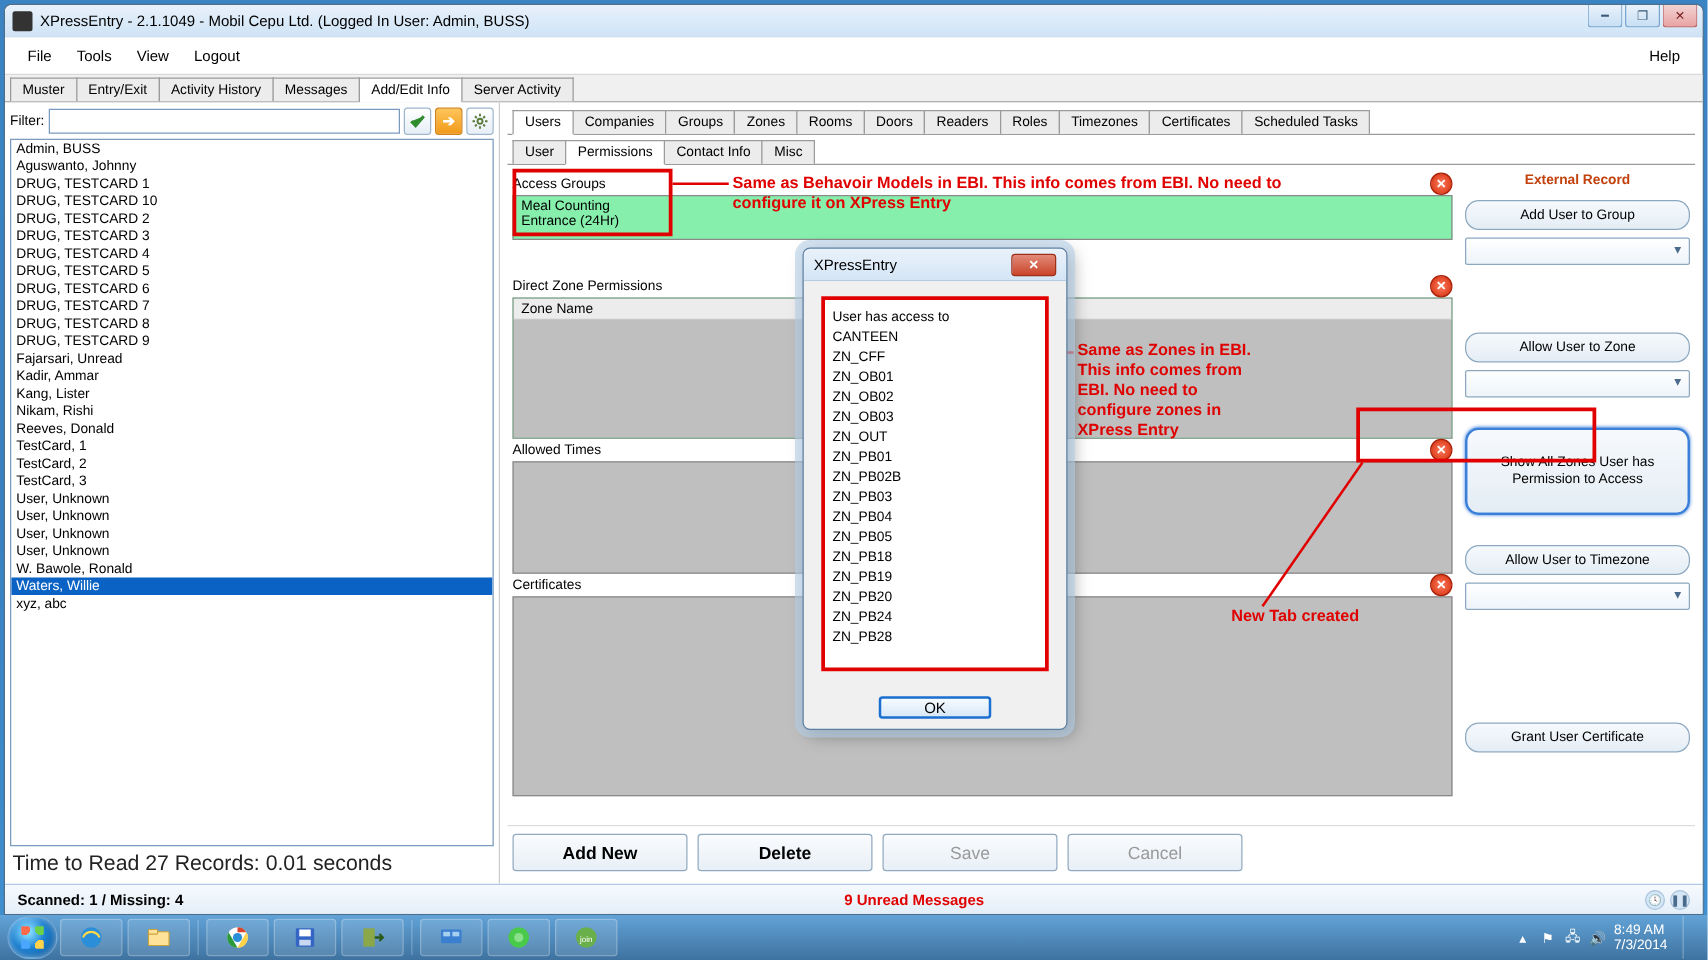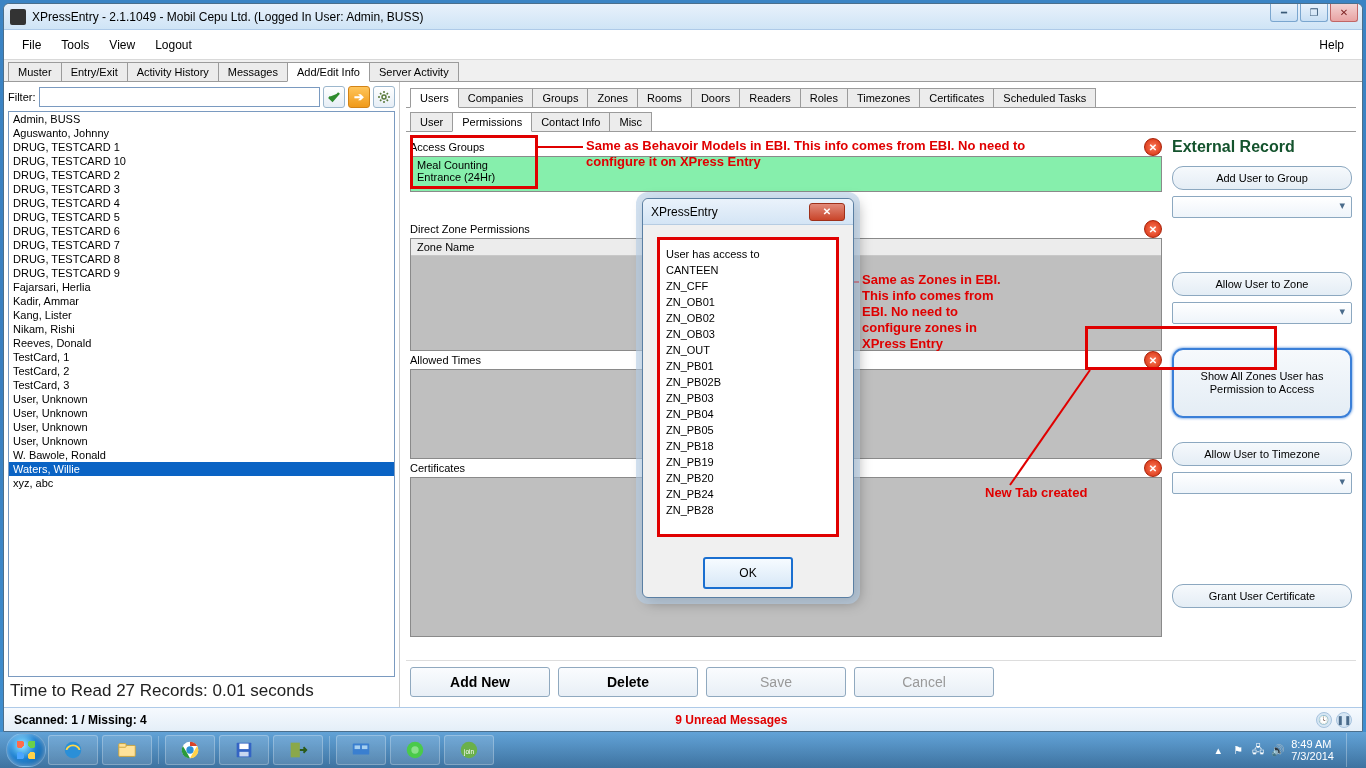--- a/index.html
+++ b/index.html
@@ -53,21 +53,21 @@
 .permissions-col { flex:1; display:flex; flex-direction:column; gap:0; padding:6px 4px 0 4px; }
 .section { }
 .section-header { display:flex; align-items:center; }
 .section-title { font-size:11px; padding:2px 0; }
 .section-close { margin-left:auto; width:18px; height:18px; border-radius:9px; background:radial-gradient(#ff7a5a,#d02b0a); border:1px solid #a82108; color:#fff; font-size:10px; display:flex; align-items:center; justify-content:center; cursor:pointer; font-weight:bold; }
 .section-box { border:1px solid #8a8a8a; background:#86efac; min-height:36px; font-size:11px; }
 .section-box .tbl-hdr { background:#ececec; border-bottom:1px solid #c8c8c8; padding:2px 6px; font-size:11px; }
 .gray-body { background:#bfbfbf; min-height:80px; }
 
 .actions-col { width:190px; padding:6px 4px 0 6px; display:flex; flex-direction:column; gap:6px; }
-.ext-record { color:#14532d; font-weight:bold; text-align:left; font-size:16px; margin-bottom:4px; }
+.ext-record { color:#c2410c; font-weight:bold; text-align:center; font-size:11px; margin-bottom:4px; }
 .wide-btn { width:100%; height:24px; background:linear-gradient(#f6f9fc,#e4edf5); border:1px solid #8ca8c0; border-radius:11px; font-size:11px; cursor:pointer; }
 .wide-btn.highlighted { border:2px solid #3a7fd8; box-shadow: 0 0 3px #3a7fd8; padding:20px 6px; height:auto; line-height:13px; }
 .combo { width:100%; height:22px; border:1px solid #8ca8c0; background:linear-gradient(#fff,#eef4fa); position:relative; border-radius:2px; }
 .combo::after { content:'▾'; position:absolute; right:6px; top:2px; font-size:11px; color:#4a6b8b; }
 
 
 .big-btn-row { display:flex; gap:8px; padding:6px 4px; border-top:1px solid #ddd; }
 .big-btn { flex:0 0 140px; height:30px; background:linear-gradient(#fafcfe,#e8eff6); border:1px solid #90a9bf; border-radius:3px; font-size:14px; cursor:pointer; }
 .big-btn.bold { font-weight:bold; }
 .big-btn:disabled { color:#999; }
@@ -79,21 +79,21 @@
 .status-icons { display:flex; gap:4px; }
 .status-icon { width:16px; height:16px; border-radius:8px; background:#d6e6f4; border:1px solid #a7c3de; display:flex; align-items:center; justify-content:center; font-size:9px; color:#4a6b8b; }
 
 
 .modal { position:absolute; left:642px; top:198px; width:212px; background:#f0f0f0; border:1px solid #5a7fa3; border-radius:6px; box-shadow: 0 0 0 6px rgba(180,205,230,0.6), 4px 4px 14px rgba(0,0,0,0.35); z-index:50; }
 .modal .m-title { height:26px; background:linear-gradient(#eaf2fb,#d4e5f5); display:flex; align-items:center; padding:0 8px; font-size:12px; border-bottom:1px solid #b6cce2; border-radius:6px 6px 0 0; }
 .modal .m-close { margin-left:auto; width:36px; height:18px; background:linear-gradient(#e28a7a,#c9452a); border:1px solid #9e301a; border-radius:3px; color:#fff; font-size:10px; display:flex; align-items:center; justify-content:center; cursor:pointer; font-weight:bold; }
 .modal .m-body { padding:12px 14px; }
 .modal .m-list { font-size:11px; line-height:16px; border:3px solid #e00000; padding:6px; background:#fff; min-height:300px; }
 .modal .m-footer { text-align:center; padding:8px; }
-.modal .ok-btn { width:90px; height:32px; border:2px solid #1a6fd0; border-radius:3px; background:linear-gradient(#f6fbff,#d8e8f7); font-size:12px; cursor:pointer; }
+.modal .ok-btn { width:90px; height:18px; border:2px solid #1a6fd0; border-radius:3px; background:linear-gradient(#f6fbff,#d8e8f7); font-size:12px; cursor:pointer; }
 
 
 .annotation { position:absolute; color:#e00000; font-weight:bold; font-size:13px; z-index:40; line-height:16px; }
 .red-box { position:absolute; border:3px solid #e00000; z-index:35; pointer-events:none; }
 .red-line { position:absolute; background:#e00000; height:2px; z-index:36; pointer-events:none; }
 
 
 .taskbar { position:absolute; left:0; right:0; bottom:0; height:36px; background:linear-gradient(180deg, rgba(255,255,255,0.18), rgba(60,90,120,0.55)); display:flex; align-items:center; padding:0 6px; }
 .start-orb { width:40px; height:34px; border-radius:17px; background:radial-gradient(circle at 40% 35%, #7fd8ff 8%, #1b7fd0 45%, #0a4a86 100%); border:1px solid rgba(255,255,255,0.4); box-shadow:inset 0 0 6px rgba(255,255,255,0.5); cursor:pointer; position:relative; }
 .start-orb::after{ content:''; position:absolute; left:50%; top:50%; width:18px; height:18px; transform:translate(-50%,-50%); background:
@@ -170,21 +170,21 @@
           <div class="item">DRUG, TESTCARD 1</div>
           <div class="item">DRUG, TESTCARD 10</div>
           <div class="item">DRUG, TESTCARD 2</div>
           <div class="item">DRUG, TESTCARD 3</div>
           <div class="item">DRUG, TESTCARD 4</div>
           <div class="item">DRUG, TESTCARD 5</div>
           <div class="item">DRUG, TESTCARD 6</div>
           <div class="item">DRUG, TESTCARD 7</div>
           <div class="item">DRUG, TESTCARD 8</div>
           <div class="item">DRUG, TESTCARD 9</div>
-          <div class="item">Fajarsari, Herlia</div>
+          <div class="item">Fajarsari, Unread</div>
           <div class="item">Kadir, Ammar</div>
           <div class="item">Kang, Lister</div>
           <div class="item">Nikam, Rishi</div>
           <div class="item">Reeves, Donald</div>
           <div class="item">TestCard, 1</div>
           <div class="item">TestCard, 2</div>
           <div class="item">TestCard, 3</div>
           <div class="item">User, Unknown</div>
           <div class="item">User, Unknown</div>
           <div class="item">User, Unknown</div>

